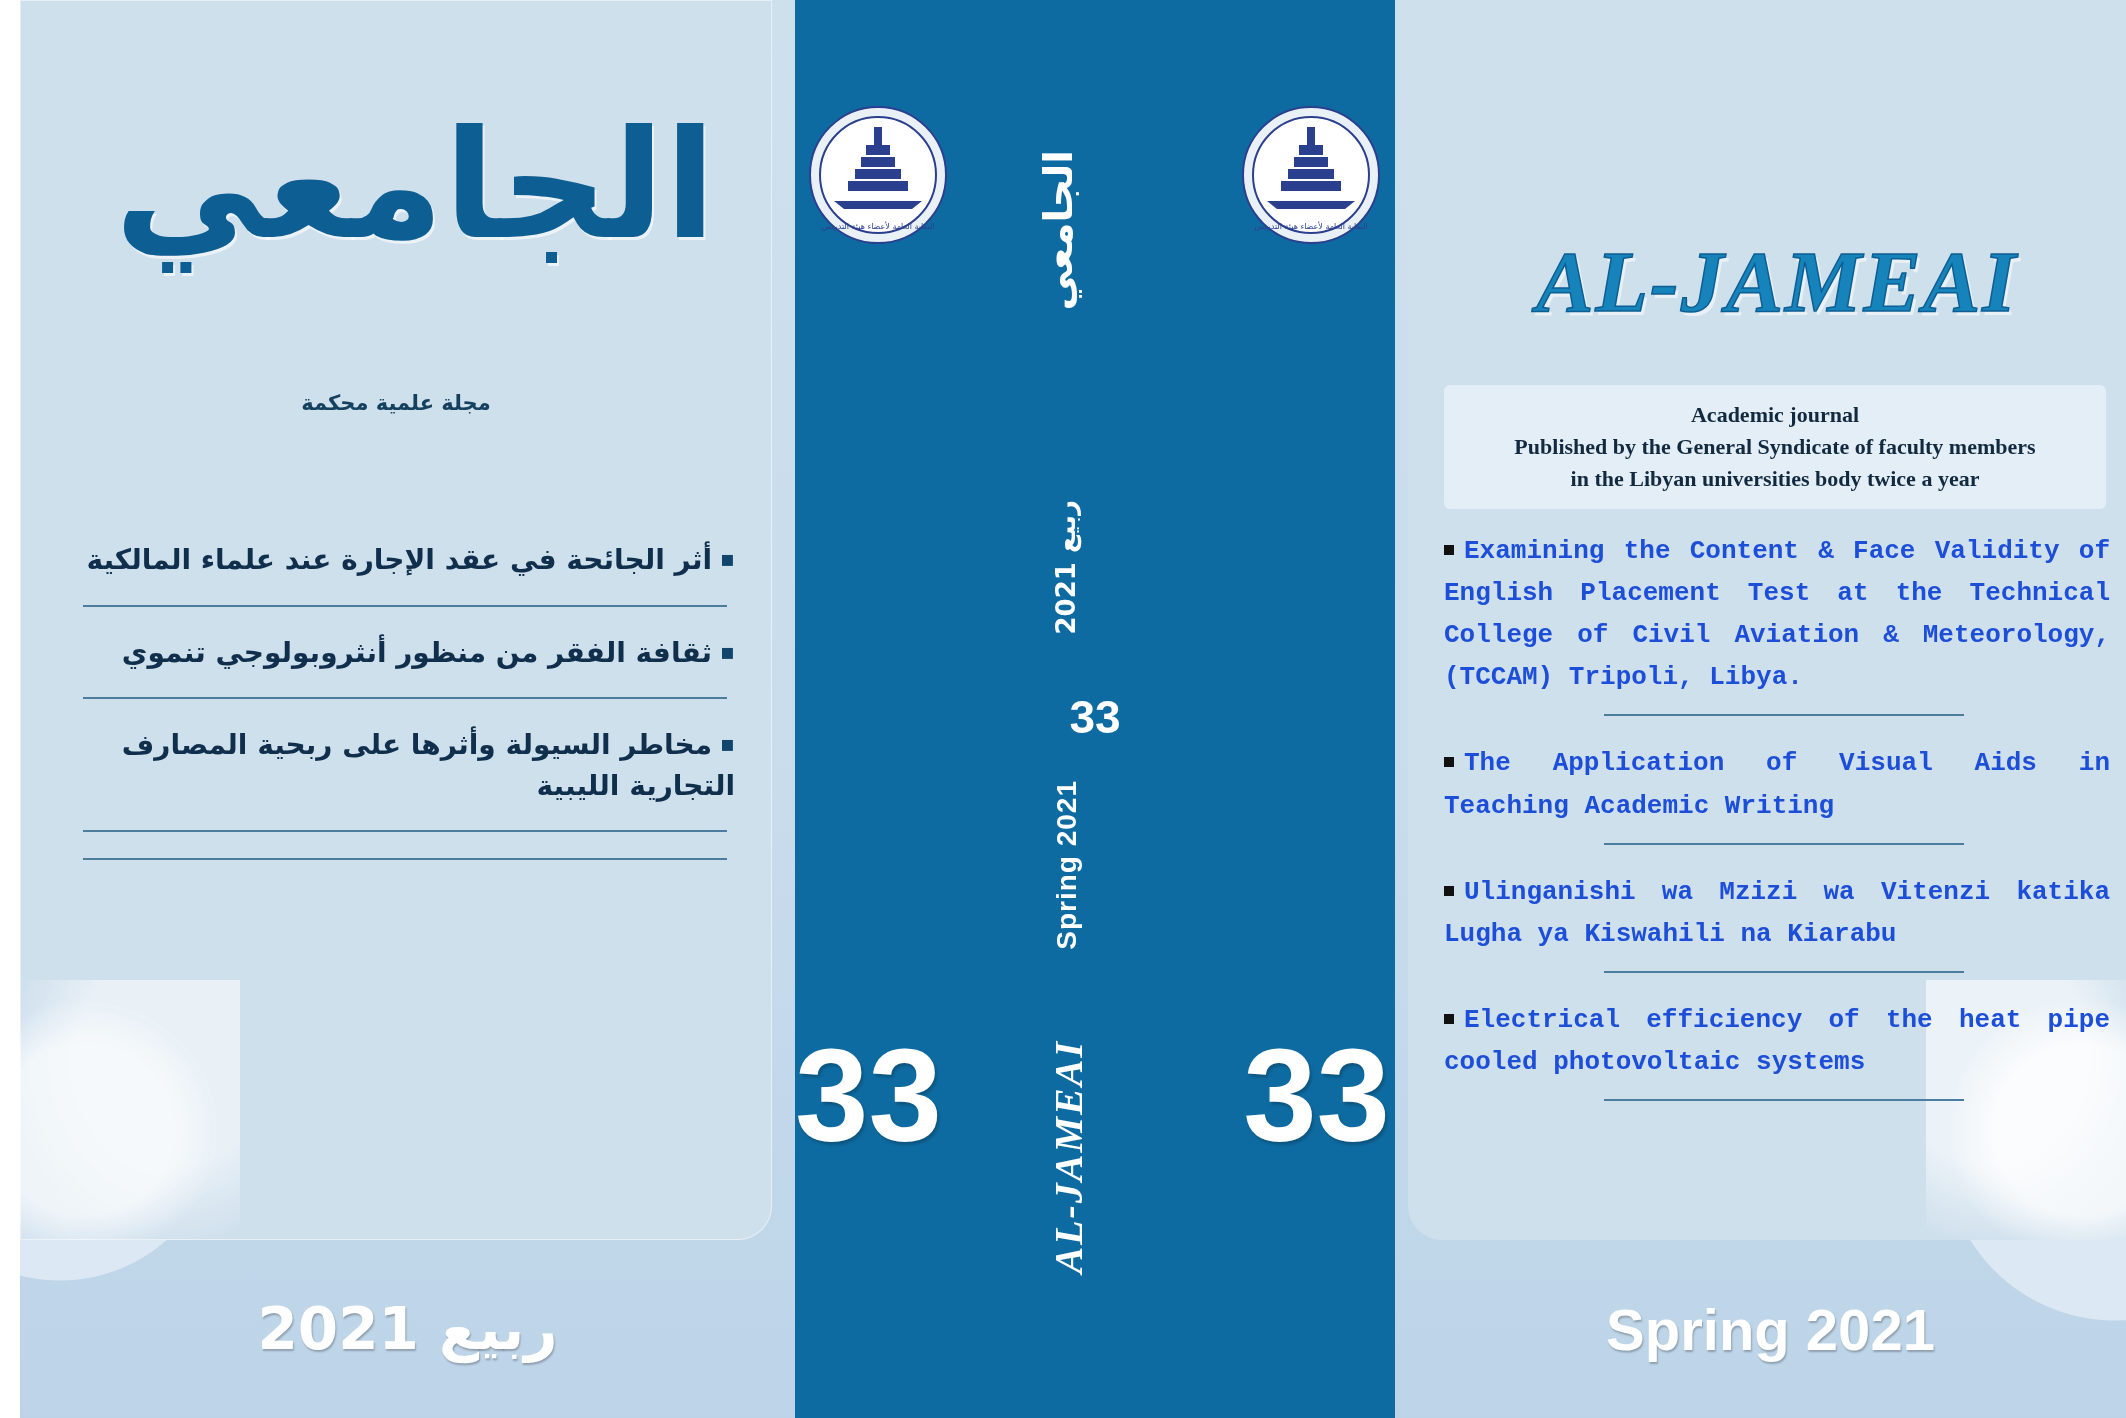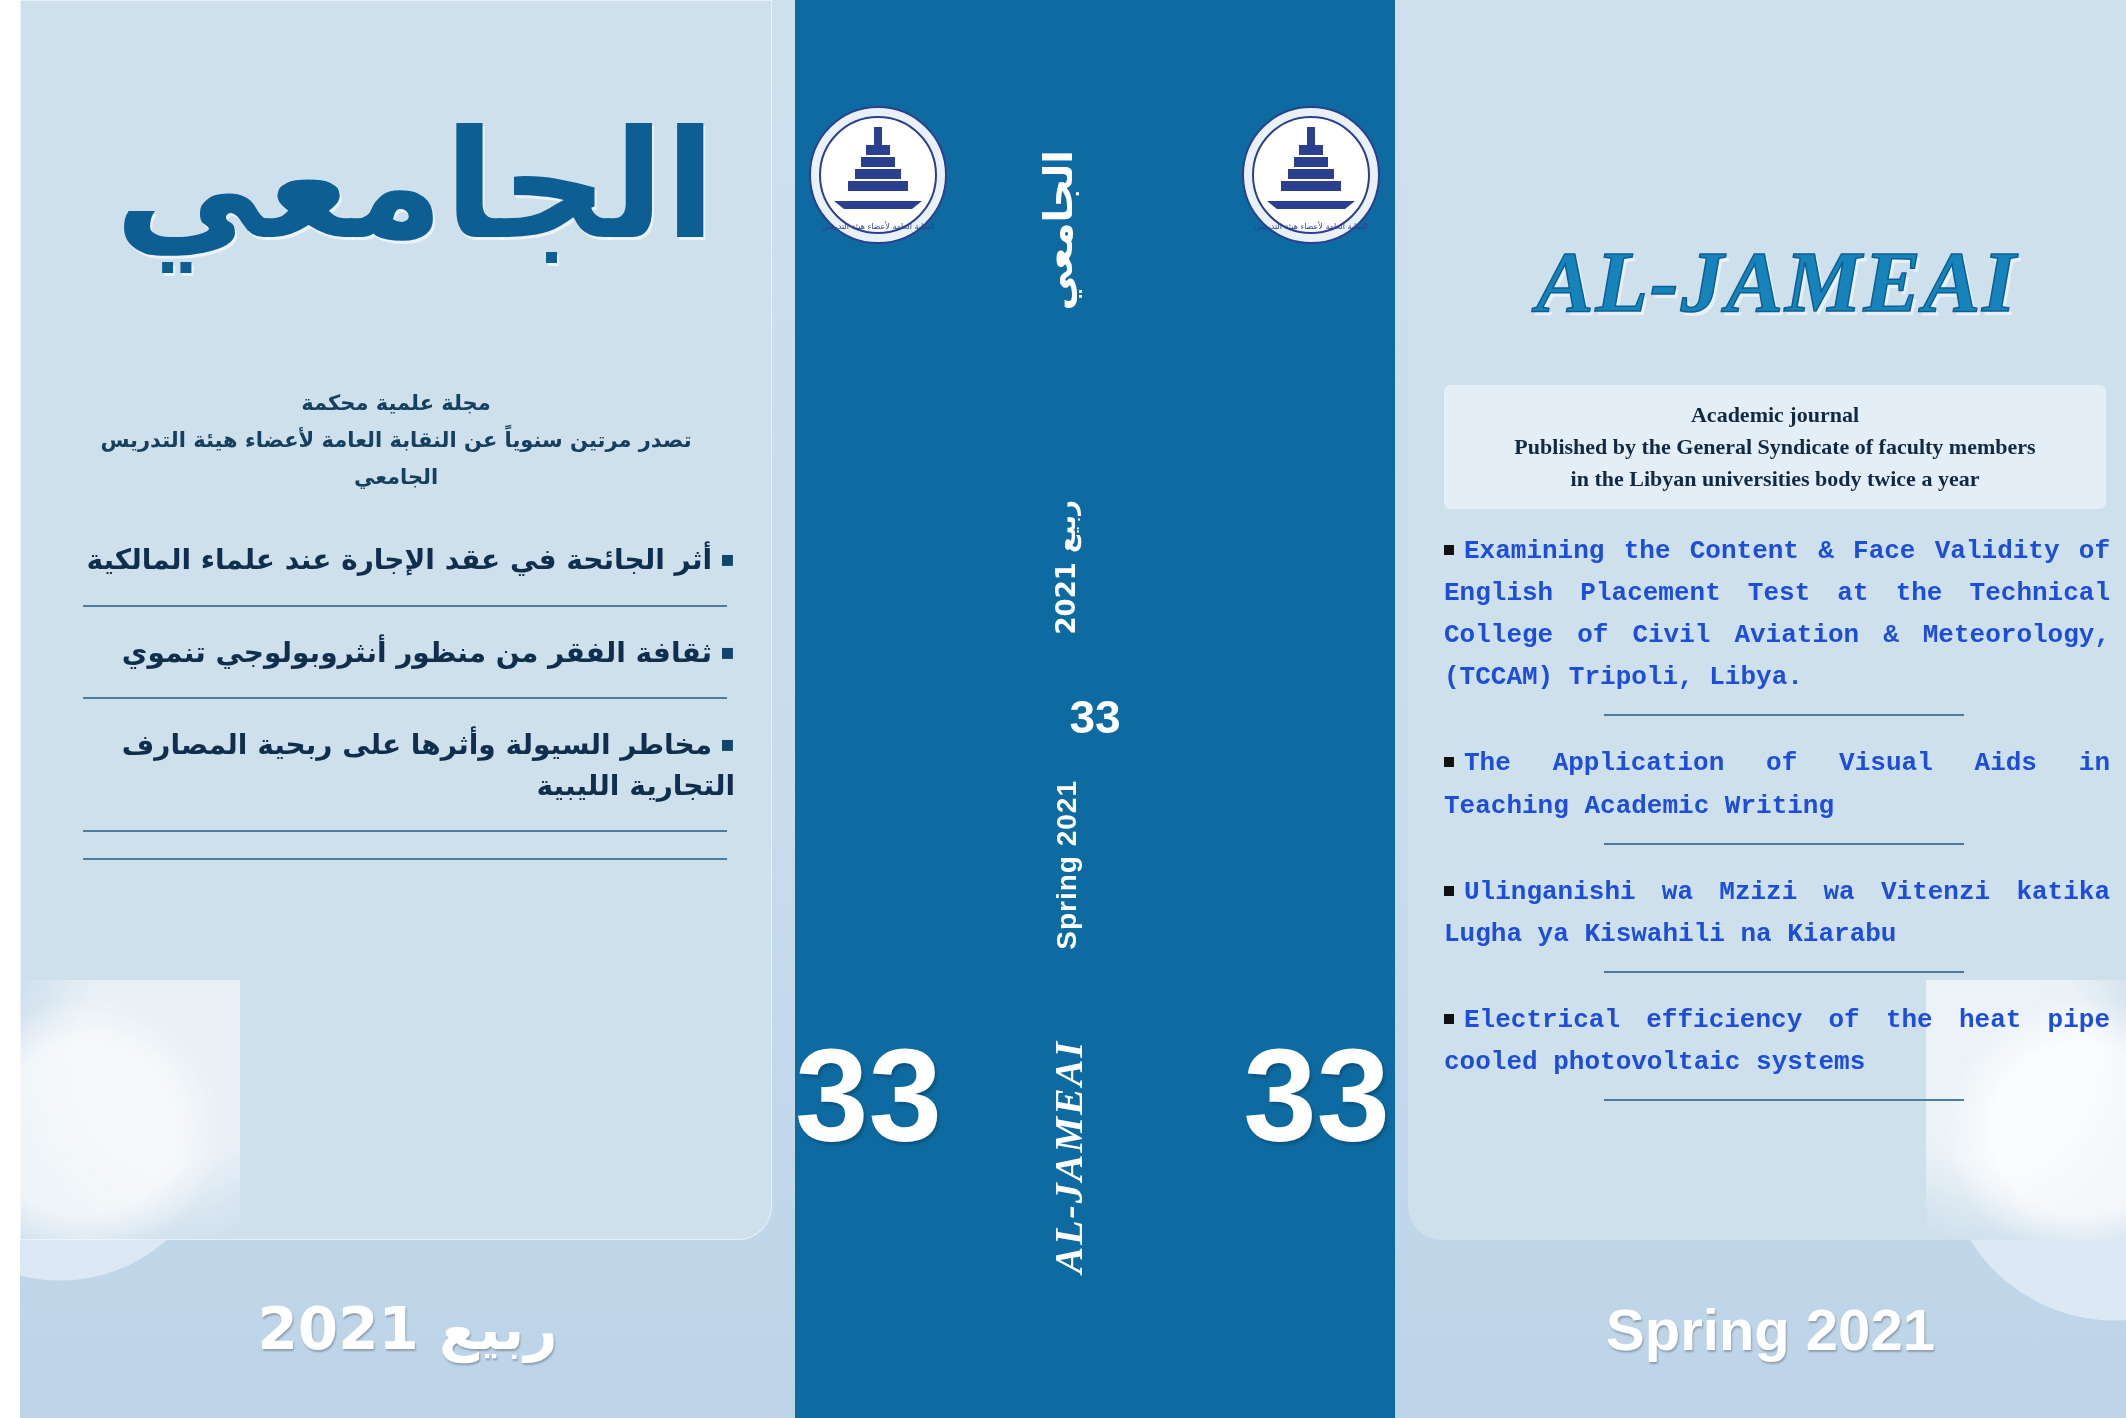--- a/index.html
+++ b/index.html
@@ -320,21 +320,20 @@
 
 <div id="cover">
 
   <div class="back-panel">
     <div class="back-inner">
 
       <div class="ar-logo">الجامعي</div>
 
       <div class="ar-sub">
         <div>مجلة علمية محكمة</div>
-        <div>تصدر مرتين سنوياً عن النقابة العامة لأعضاء هيئة التدريس الجامعي</div>
       </div>
 
       <div class="ar-list">
         <div class="ar-item">
           <span class="bullet">▪</span><span>أثر الجائحة في عقد الإجارة عند علماء المالكية</span>
         </div>
         <div class="ar-rule"></div>
 
         <div class="ar-item">
           <span class="bullet">▪</span><span>ثقافة الفقر من منظور أنثروبولوجي تنموي</span>

